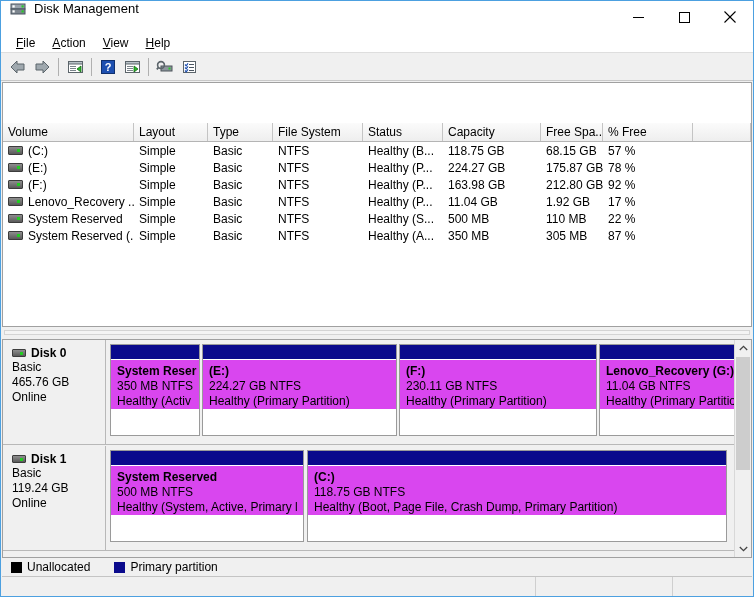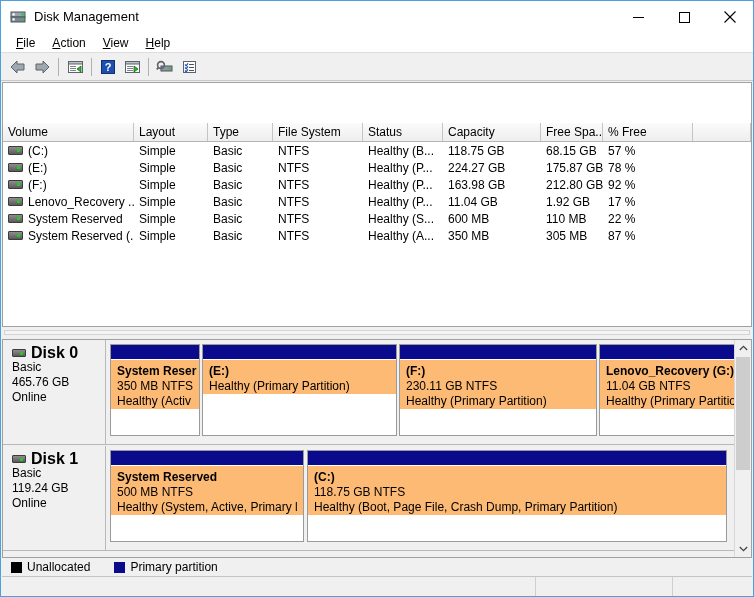--- a/index.html
+++ b/index.html
@@ -24,21 +24,21 @@
     overflow: hidden;
   }
 
   
   .titlebar {
     position: absolute;
     left: 0; top: 0;
     width: 752px; height: 32px;
     background: #ffffff;
     display: flex;
-    align-items: center;
+    align-items: flex-start;
   }
   .title-icon {
     width: 16px; height: 16px;
     margin-left: 9px;
     margin-right: 8px;
     position: relative;
     flex: none;
   }
   .title-text {
     font-size: 13px;
@@ -214,21 +214,21 @@
     position: absolute;
     left: 0; top: 0;
     width: 103px;
     height: 100%;
     background: #f0f0f0;
     border-right: 1px solid #b8b8b8;
     box-sizing: border-box;
     padding: 6px 0 0 9px;
   }
   .diskname {
-    font-size: 16px;
+    font-size: 12px;
     font-weight: bold;
     line-height: 14px;
     display: flex;
     align-items: center;
     white-space: nowrap;
   }
   .diskname .dico {
     width: 14px; height: 8px;
     margin-right: 5px;
     flex: none;
@@ -256,21 +256,21 @@
     border: 1px solid #9a9a9a;
     overflow: hidden;
   }
   .partbar {
     height: 14px;
     background: #0a0a8c;
     border-bottom: 1px solid #ffffff;
   }
   .partbody {
     padding: 4px 0 0 6px;
-    background: #fdba74;
+    background: #d946ef;
     overflow: hidden;
   }
   .pt-title {
     font-size: 12px;
     font-weight: bold;
     line-height: 15px;
     white-space: nowrap;
   }
   .pt-line {
     font-size: 12px;
@@ -523,21 +523,21 @@
         </div>
         <div class="lrow">
           <div class="lcell" style="width: 131px;">
             <span class="volico drive-mini"></span>
             <span>System Reserved</span>
           </div>
           <div class="lcell" style="width: 74px;">Simple</div>
           <div class="lcell" style="width: 65px;">Basic</div>
           <div class="lcell" style="width: 90px;">NTFS</div>
           <div class="lcell" style="width: 80px;">Healthy (S...</div>
-          <div class="lcell" style="width: 98px;">600 MB</div>
+          <div class="lcell" style="width: 98px;">500 MB</div>
           <div class="lcell" style="width: 62px;">110 MB</div>
           <div class="lcell" style="width: 90px;">22 %</div>
         </div>
         <div class="lrow">
           <div class="lcell" style="width: 131px;">
             <span class="volico drive-mini"></span>
             <span>System Reserved (...</span>
           </div>
           <div class="lcell" style="width: 74px;">Simple</div>
           <div class="lcell" style="width: 65px;">Basic</div>
@@ -572,20 +572,21 @@
               <div class="partbody">
                 <div class="pt-title">System Reser</div>
                 <div class="pt-line">350 MB NTFS</div>
                 <div class="pt-line">Healthy (Activ</div>
               </div>
             </div>
             <div class="part" style="left: 95px; width: 195px; height: 92px;">
               <div class="partbar" style="background: rgb(10, 10, 140);"></div>
               <div class="partbody">
                 <div class="pt-title">(E:)</div>
+                <div class="pt-line">224.27 GB NTFS</div>
                 <div class="pt-line">Healthy (Primary Partition)</div>
               </div>
             </div>
             <div class="part" style="left: 292px; width: 198px; height: 92px;">
               <div class="partbar" style="background: rgb(10, 10, 140);"></div>
               <div class="partbody">
                 <div class="pt-title">(F:)</div>
                 <div class="pt-line">230.11 GB NTFS</div>
                 <div class="pt-line">Healthy (Primary Partition)</div>
               </div>

